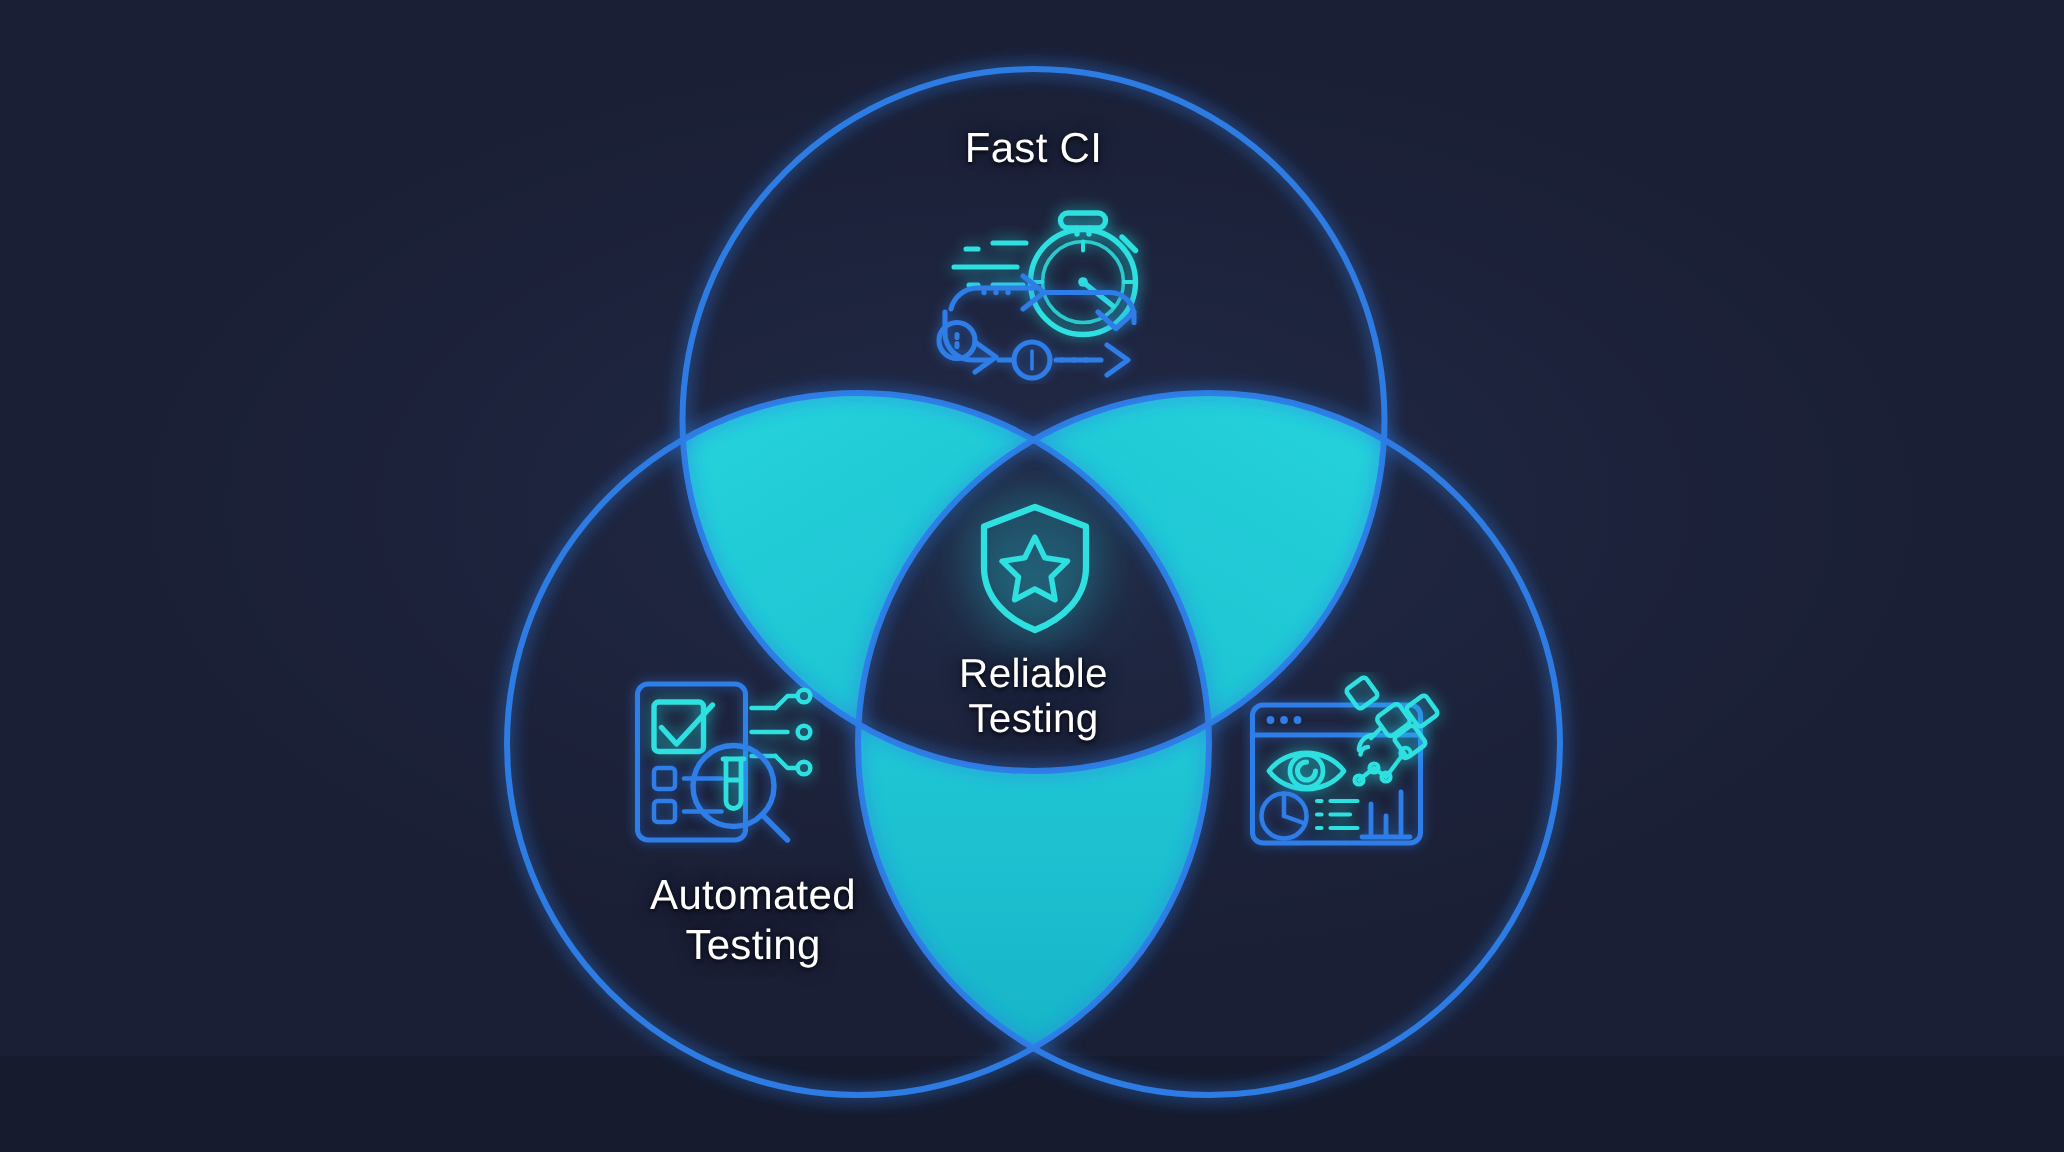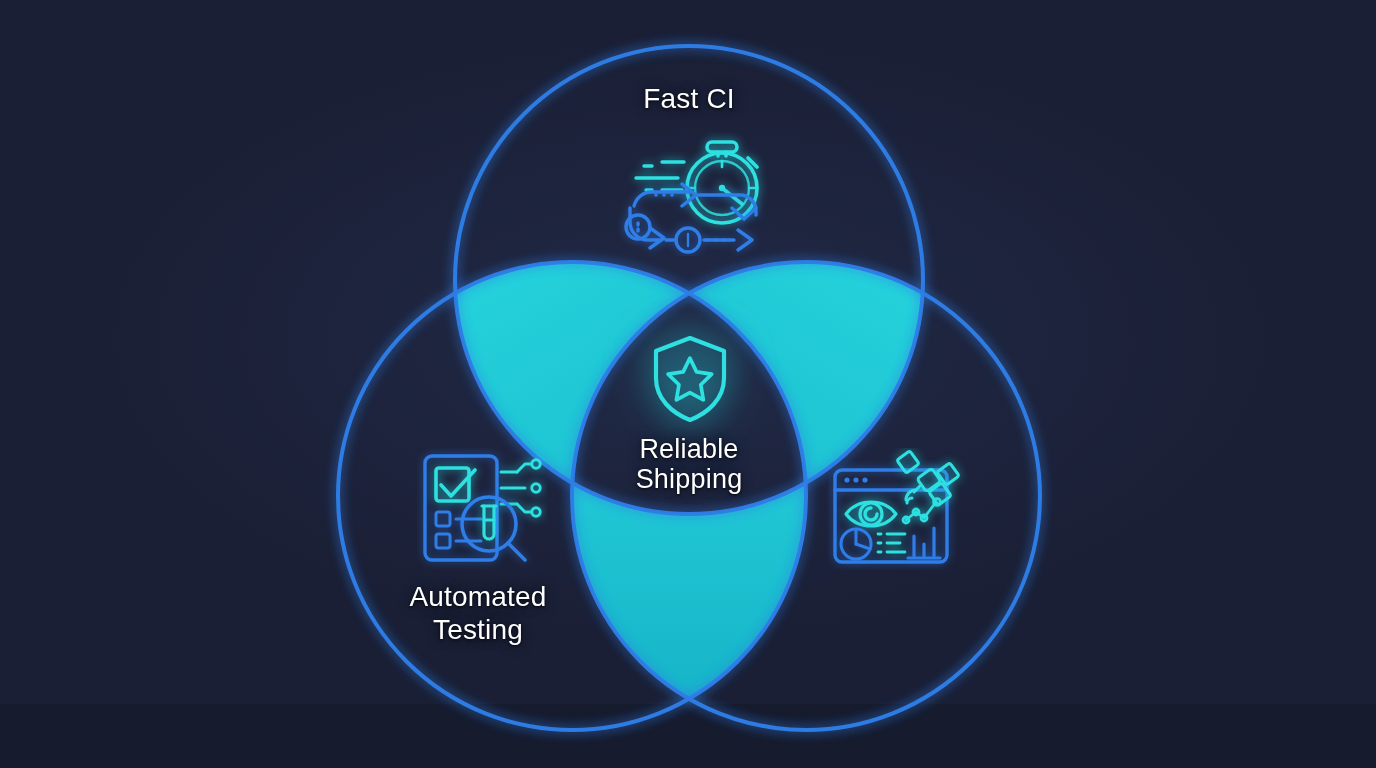--- a/index.html
+++ b/index.html
@@ -192,21 +192,21 @@
   </div>
 
   <div class="icon-wrap glow-shield" style="left:645px; top:333px;">
     <svg width="90" height="92" viewBox="0 0 90 92" fill="none" stroke="#2ee0e0" stroke-width="4.2" stroke-linecap="round" stroke-linejoin="round">
       <path d="M45 5 L79 18 V45 C79 66 63 80 45 87 C27 80 11 66 11 45 V18 Z"></path>
       <path d="M45 26 l7.6 15.6 17.2 2.5 -12.4 12.1 2.9 17.1 -15.3 -8.1 -15.3 8.1 2.9 -17.1 -12.4 -12.1 17.2 -2.5 z" transform="translate(0,-3) scale(0.88) translate(6,6)"></path>
     </svg>
   </div>
 
   <div class="label label-center" style="left:575px; top:434px; width:228px;">Reliable
-Shipping</div>
+Testing</div>
 
   <div class="icon-wrap" style="left:417px; top:448px;">
     <svg width="130" height="122" viewBox="0 0 130 122" fill="none" stroke-linecap="round" stroke-linejoin="round">
 
       <g stroke="#2f7ee8" stroke-width="3.4" class="glow-blue">
         <rect x="8" y="8" width="72" height="104" rx="7"></rect>
       </g>
 
       <g stroke="#2ee0e0" stroke-width="3.6" class="glow-cyan">
         <rect x="19" y="20" width="33" height="33" rx="3"></rect>
@@ -237,21 +237,21 @@
       </g>
 
       <g stroke="#2ee0e0" stroke-width="3.2" class="glow-cyan">
         <path d="M65 58 h14"></path>
         <path d="M67 58 v28 a5 5 0 0 0 10 0 v-28"></path>
         <line x1="67" y1="72" x2="77" y2="72"></line>
       </g>
     </svg>
   </div>
 
-  <div class="label label-set" style="left:356px; top:580px; width:244px;">Automated
+  <div class="label label-set" style="left:380px; top:580px; width:244px;">Automated
 Testing</div>
 
   <div class="icon-wrap" style="left:828px; top:448px;">
     <svg width="140" height="122" viewBox="0 0 140 122" fill="none" stroke-linecap="round" stroke-linejoin="round">
 
       <g stroke="#2f7ee8" stroke-width="3.4" class="glow-blue">
         <rect x="7" y="22" width="112" height="92" rx="7"></rect>
         <line x1="7" y1="42" x2="119" y2="42"></line>
       </g>
       <g fill="#2f7ee8" stroke="none">

